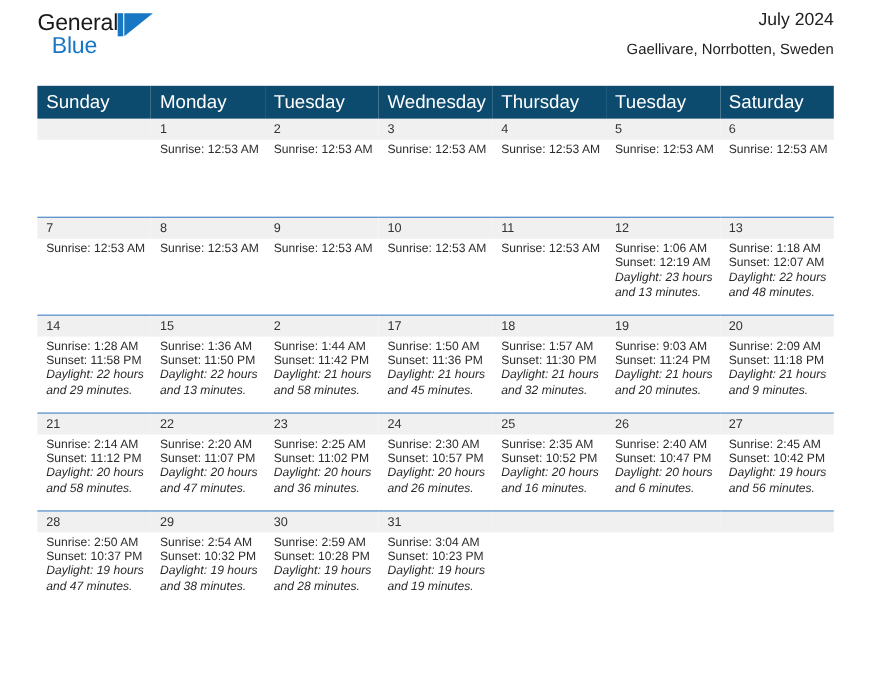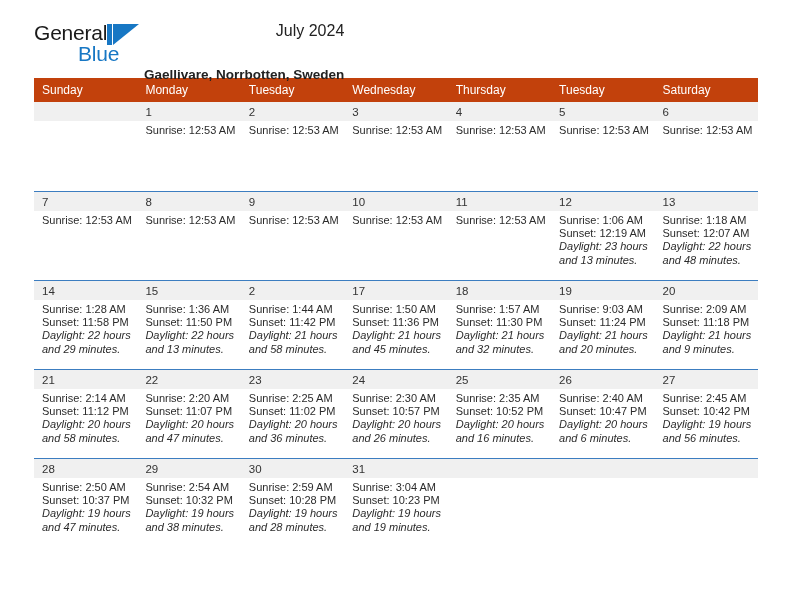--- a/index.html
+++ b/index.html
@@ -15,41 +15,42 @@
     position: relative;
     width: 792px;
     height: 612px;
     padding: 0 34px;
   }
 
   
   .topbar {
     position: relative;
     height: 72px;
-    padding-top: 22px;
+    padding-top: 10px;
     display: flex;
     align-items: flex-start;
+    justify-content: space-between;
   }
   .brand {
     position: relative;
     width: 110px;
     height: 46px;
     line-height: 1;
     user-select: none;
   }
   .brand-general {
     position: absolute;
     left: 0; top: 0;
     font-size: 21px;
     letter-spacing: -0.2px;
     color: #1a1a1a;
   }
   .brand-blue {
     position: absolute;
-    left: 44px; top: 21px;
+    left: 13px; top: 21px;
     font-size: 21px;
     letter-spacing: -0.2px;
     color: #1777c4;
   }
   .brand-mark {
     position: absolute;
     left: 73px; top: 2px;
     width: 32px; height: 21px;
   }
   .brand-bar {
@@ -67,38 +68,37 @@
   }
 
   .titles { text-align: right; }
   .cal-title {
     font-size: 16px;
     color: #222222;
     line-height: 1.1;
     white-space: nowrap;
   }
   .cal-subtitle {
-    margin-top: 27px;
+    margin-top: 9px;
     font-size: 13.5px;
     color: #222222;
     white-space: nowrap;
-    font-weight: bold;
   }
 
   
   .calendar {
     margin-top: 6px;
     width: 724px;
     border-collapse: collapse;
     table-layout: fixed;
   }
   .calendar th {
-    background: #c2410c;
+    background: #0c4a6e;
     color: #ffffff;
-    font-size: 12px;
+    font-size: 17px;
     font-weight: normal;
     text-align: left;
     padding: 5px 0 5px 8px;
     height: 22px;
   }
   .calendar td {
     vertical-align: top;
     padding: 0;
     border-top: 1.6px solid #3c7dc0;
     width: 103.43px;

